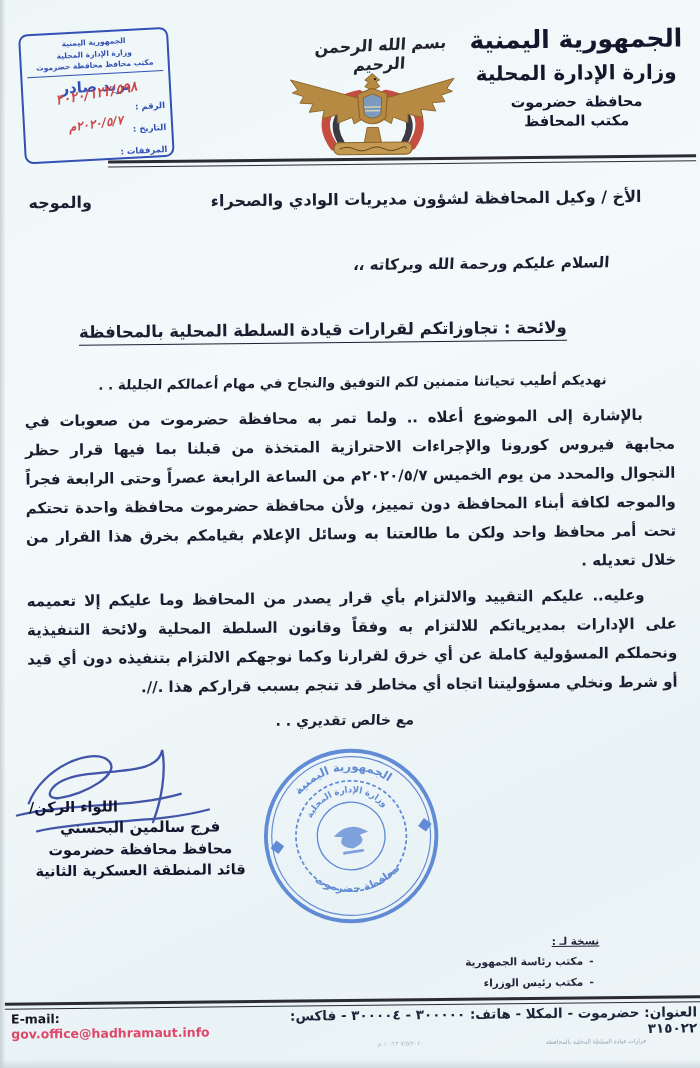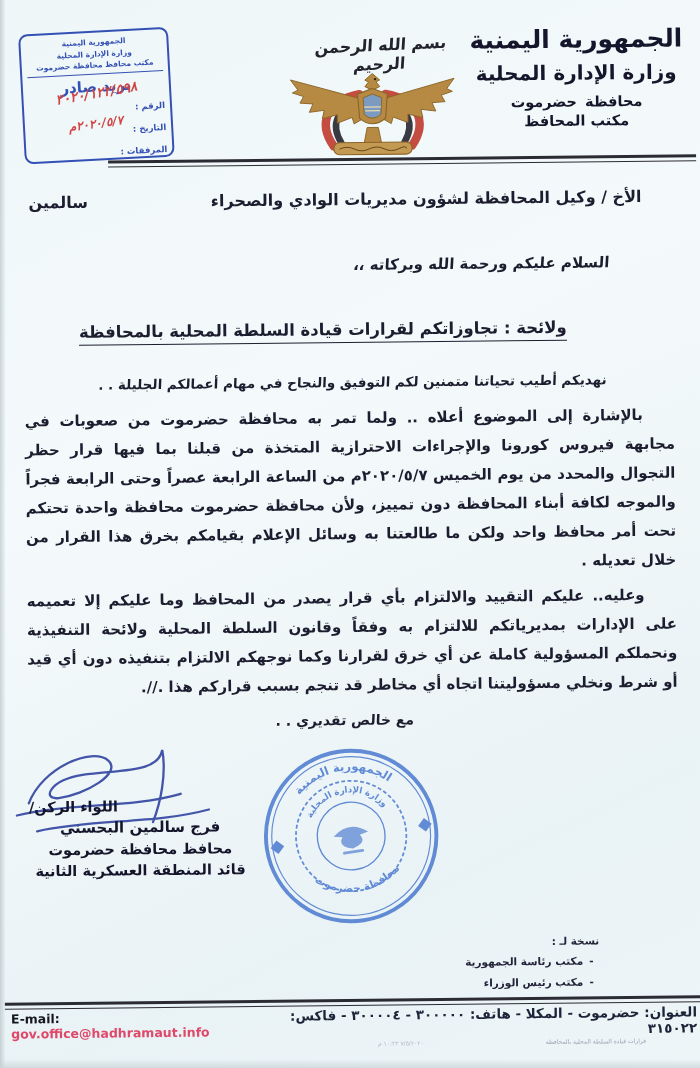--- a/index.html
+++ b/index.html
@@ -74,21 +74,21 @@
   .sig-rank{text-align:left;font-size:14.5px;padding-left:8px;}
   .sig-name{text-align:center;font-size:15px;margin-top:4px;}
   .sig-t1{text-align:center;font-size:14.5px;margin-top:5px;}
   .sig-t2{text-align:center;font-size:14.5px;margin-top:5px;}
 
   .seal{position:absolute;left:256px;top:744px;opacity:.85;}
 
   
   .copies{position:absolute;left:420px;width:175px;top:932px;direction:rtl;
     text-align:right;color:#23233a;}
-  .copies-label{font-size:10.5px;font-weight:800;}
+  .copies-label{font-size:10.5px;font-weight:800;text-decoration:underline;}
   .copies ul{list-style:none;margin:6px 0 0 0;padding:0 6px 0 0;}
   .copies li{font-size:10.5px;font-weight:700;margin-bottom:9px;}
   .copies li .dash{margin-left:6px;}
 
   
   .footer{position:absolute;left:6px;right:8px;top:1007px;direction:rtl;
     display:flex;justify-content:space-between;align-items:baseline;
     font-weight:800;font-size:13.5px;color:#1c2439;}
   .email{direction:ltr;font-size:12.5px;color:#16161f;}
   .email-addr{color:#e0486a;font-weight:700;}
@@ -142,21 +142,21 @@
       <div class="hdr-country">الجمهورية اليمنية</div>
       <div class="hdr-ministry">وزارة الإدارة المحلية</div>
       <div class="hdr-gov">محافظة حضرموت</div>
       <div class="hdr-office">مكتب المحافظ</div>
     </div>
 
     <div class="rule rule-top"></div>
 
     <div class="addr-row">
       <span>الأخ /  وكيل المحافظة لشؤون مديريات الوادي والصحراء</span>
-      <span>سالمين</span>
+      <span>والموجه</span>
     </div>
 
     <div class="salutation">السلام عليكم ورحمة الله وبركاته ،،</div>
 
     <div class="subject">
       <span class="subject-line">
         <span>ولائحة :</span>
         <span>تجاوزاتكم لقرارات قيادة السلطة المحلية بالمحافظة</span>
       </span>
     </div>

